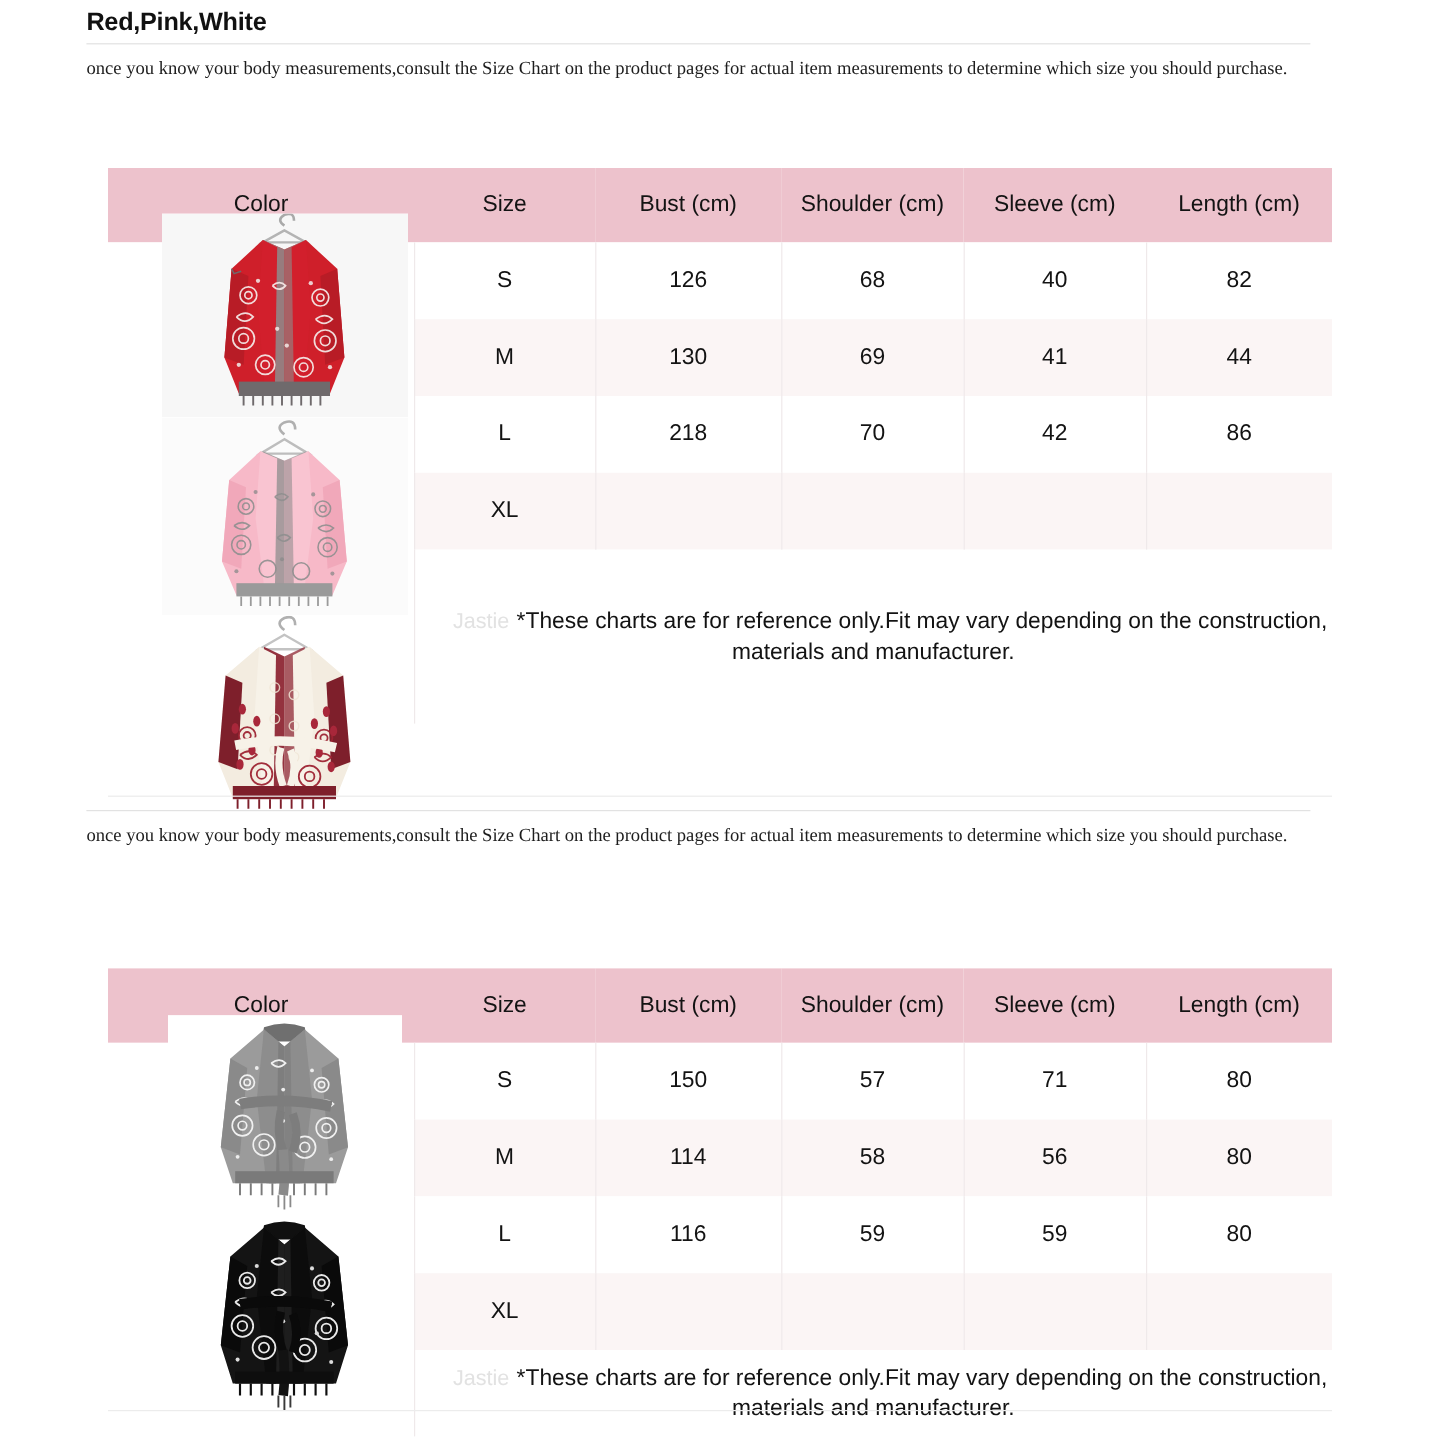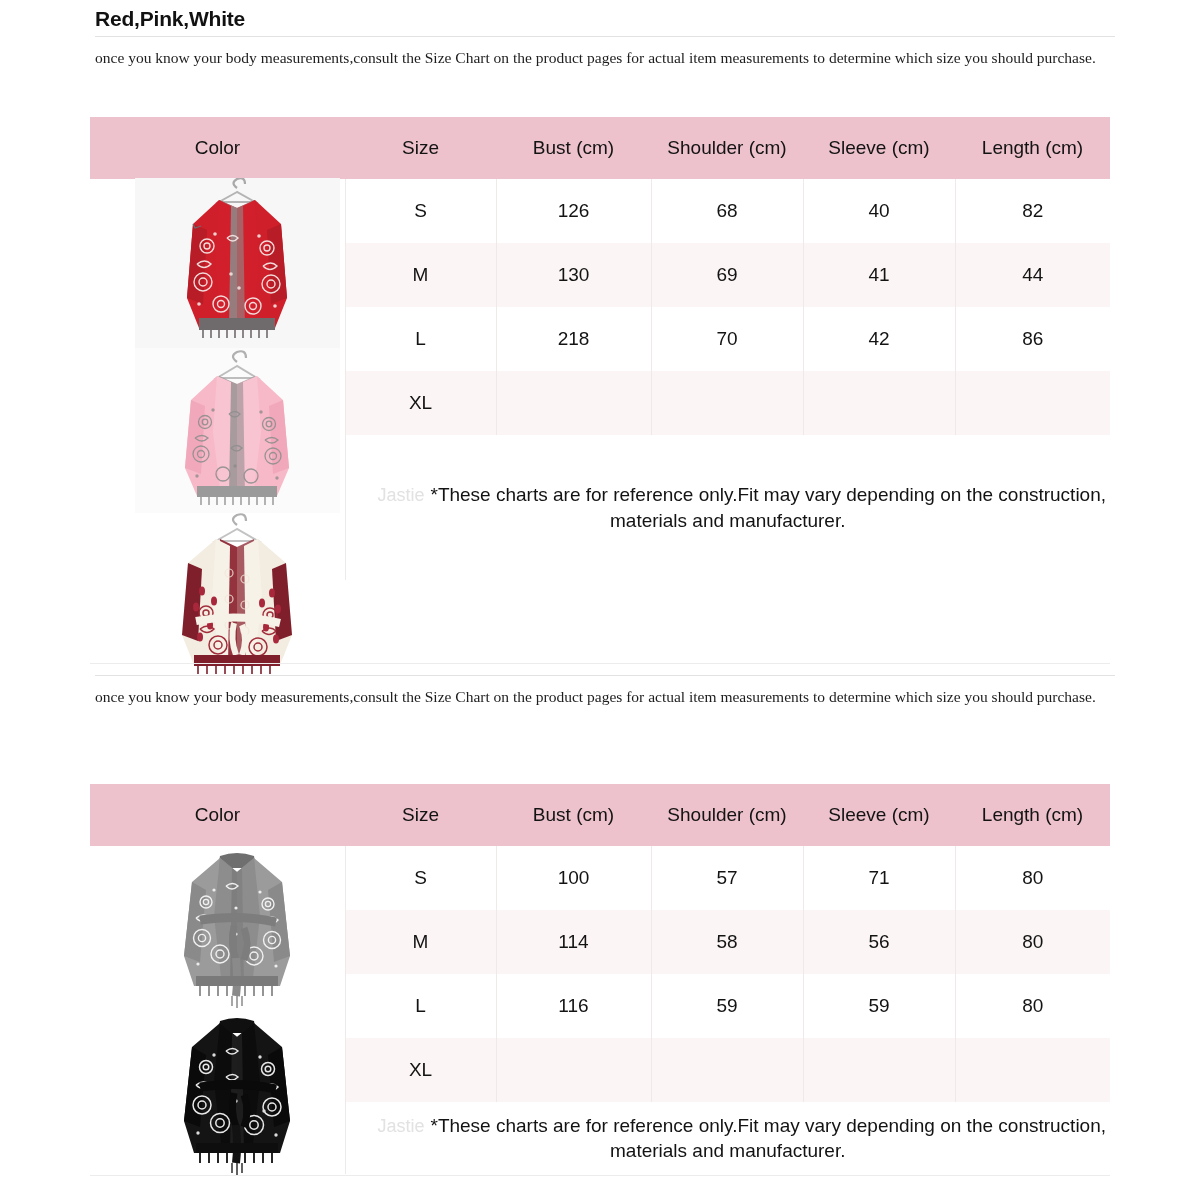--- a/index.html
+++ b/index.html
@@ -15,21 +15,21 @@
     overflow: hidden;
   }
   .page {
     position: relative;
     width: 1200px;
     height: 1200px;
     padding: 0;
   }
   .section {
     position: absolute;
-    left: 95px;
+    left: 72px;
     width: 1020px;
   }
   .section-heading {
     font-size: 21px;
     font-weight: bold;
     letter-spacing: -0.2px;
     color: #111111;
     margin: 0;
     padding: 0 0 6px 0;
     line-height: 1.05;
@@ -50,20 +50,21 @@
   }
 
   
   .size-table {
     position: absolute;
     left: 90px;
     width: 1020px;
     border-collapse: collapse;
     table-layout: fixed;
     background: #ffffff;
+    margin-top: 23px;
   }
   .size-table col.c-color  { width: 255px; }
   .size-table col.c-size   { width: 151px; }
   .size-table col.c-bust   { width: 155px; }
   .size-table col.c-shoul  { width: 152px; }
   .size-table col.c-sleeve { width: 152px; }
   .size-table col.c-length { width: 155px; }
 
   .size-table thead th {
     background: #edc2cc;
@@ -393,21 +394,21 @@
         <th>Bust (cm)</th>
         <th>Shoulder (cm)</th>
         <th>Sleeve (cm)</th>
         <th>Length (cm)</th>
       </tr>
     </thead>
     <tbody>
       <tr class="norm">
         <td class="color-cell" rowspan="5"></td>
         <td>S</td>
-        <td>100</td>
+        <td>150</td>
         <td>57</td>
         <td>71</td>
         <td>80</td>
       </tr>
       <tr class="alt">
         <td>M</td>
         <td>114</td>
         <td>58</td>
         <td>56</td>
         <td>80</td>

